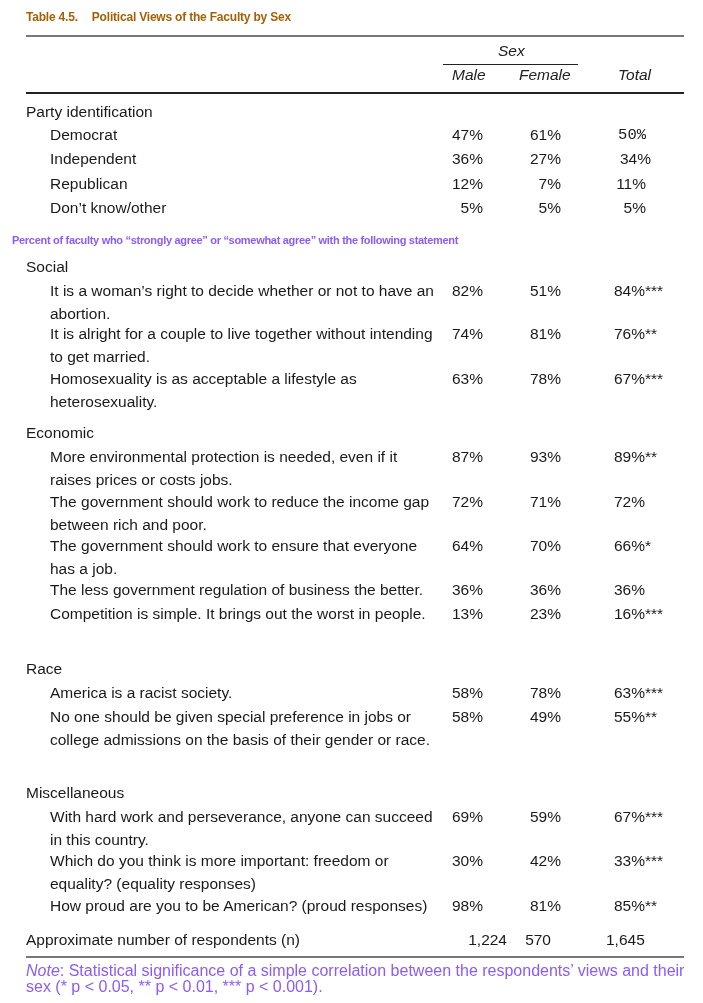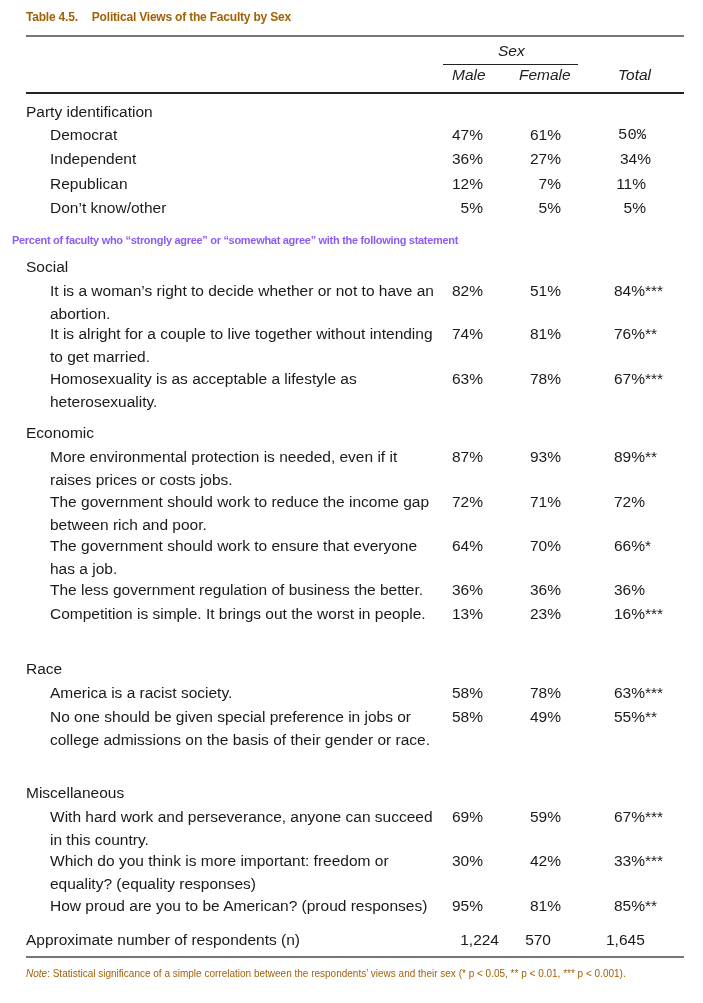--- a/index.html
+++ b/index.html
@@ -22,21 +22,21 @@
   .label { position: absolute; left: 50px; width: 385px; line-height: 22.5px; }
   .cat { position: absolute; left: 26px; }
   .section {
     position: absolute; left: 12px; font-weight: bold; font-size: 11px; letter-spacing: -0.3px; color: #8b5cf6;
   }
   .val { position: absolute; text-align: right; line-height: 22.5px; }
   .m { right: 220px; }
   .f { right: 142px; }
   .t { left: 614px; text-align: right; }
   .nval { position: absolute; line-height: 22.5px; text-align: right; }
-  .note { position: absolute; left: 26px; top: 963px; width: 665px; font-size: 10px; line-height: 22px; color: #a16207; }
+  .note { position: absolute; left: 26px; top: 963px; width: 665px; font-size: 16px; line-height: 16px; color: #8b5cf6; }
   .note .em { font-style: italic; }
 </style>
 </head>
 <body>
 
 <div class="title">
   <span class="num">Table 4.5.</span><span>Political Views of the Faculty by Sex</span>
 </div>
 <div class="rule top"></div>
 
@@ -150,28 +150,28 @@
   <div class="val t">67%***</div>
 </div>
 <div class="row" style="top:850px;">
   <div class="label">Which do you think is more important: freedom or equality? (equality responses)</div>
   <div class="val m">30%</div>
   <div class="val f">42%</div>
   <div class="val t">33%***</div>
 </div>
 <div class="row" style="top:895px;">
   <div class="label" style="width:400px;">How proud are you to be American? (proud responses)</div>
-  <div class="val m">95%</div>
+  <div class="val m">98%</div>
   <div class="val f">81%</div>
   <div class="val t">85%**</div>
 </div>
 
 <div class="row" style="top:929px;">
   <div class="cat" style="line-height:22.5px;">Approximate number of respondents (n)</div>
-  <div class="val m" style="right:204px;">1,224</div>
+  <div class="val m" style="right:196px;">1,224</div>
   <div class="val f" style="right:152px;">570</div>
   <div class="nval" style="left:606px;">1,645</div>
 </div>
 <div class="rule bottom"></div>
 
 <div class="note">
   <span class="em">Note</span><span>: Statistical significance of a simple correlation between the respondents’ views and their sex (* p &lt; 0.05, ** p &lt; 0.01, *** p &lt; 0.001).</span>
 </div>
 
 </body></html>

